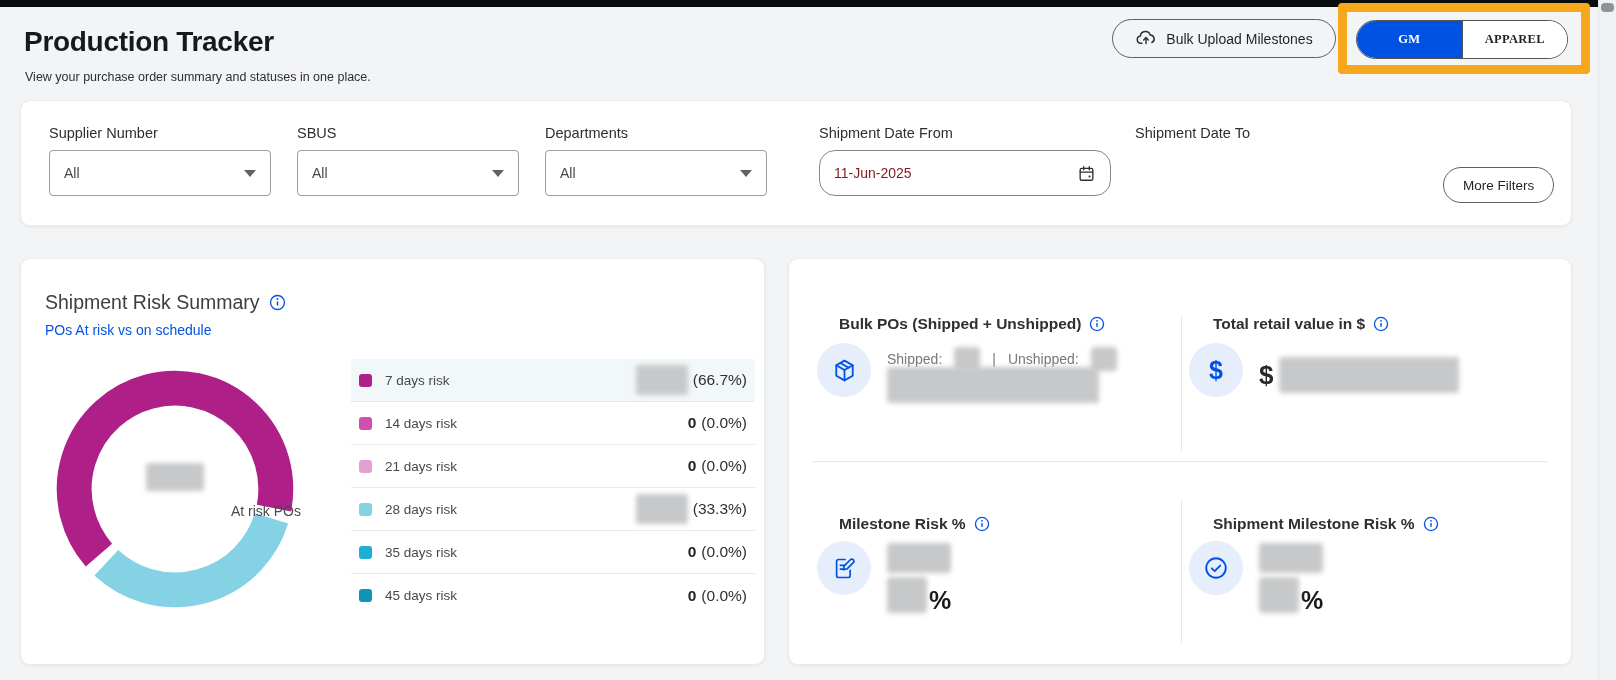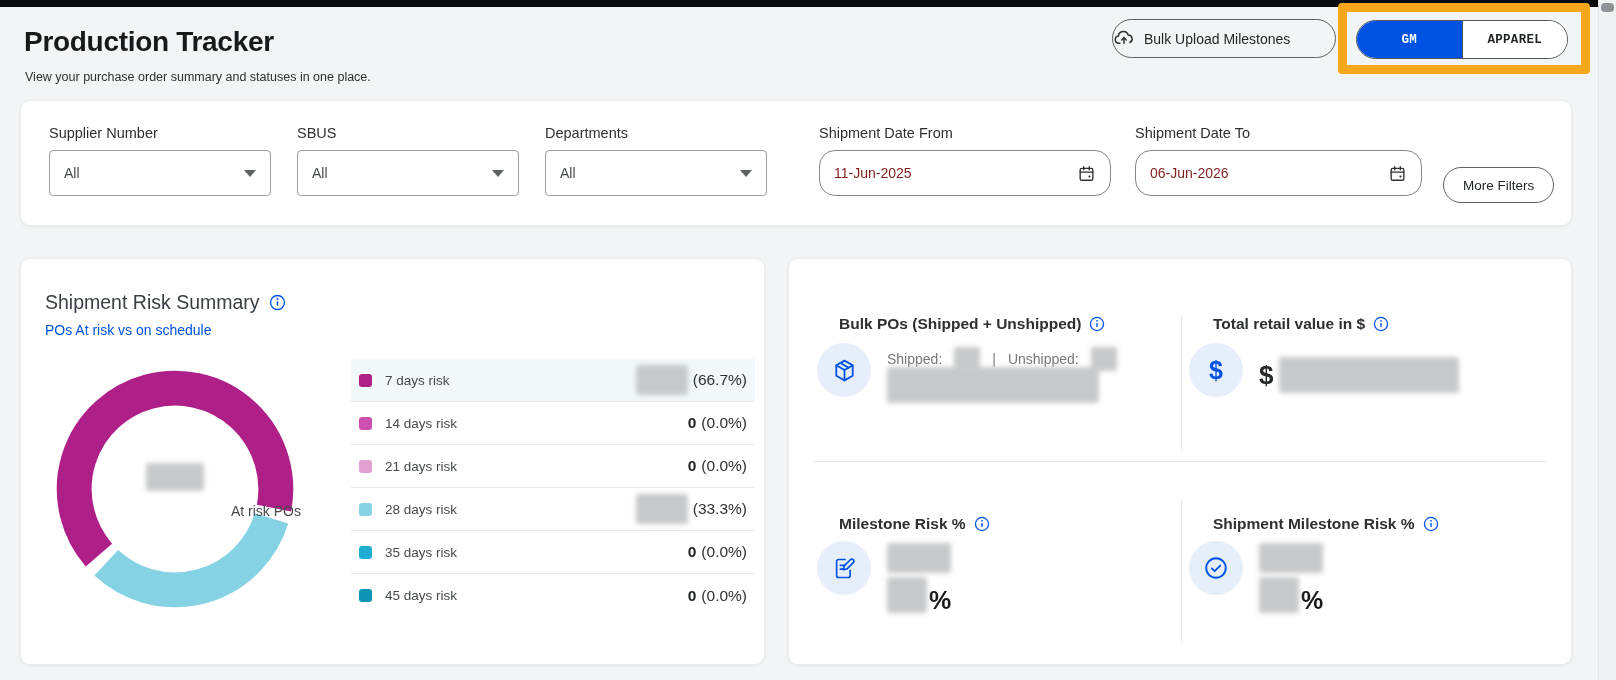--- a/index.html
+++ b/index.html
@@ -10,26 +10,26 @@
   .topbar { position:absolute; left:0; top:0; width:100%; height:7px; background:#0a0b0c; }
 
   
   .scroll-track { position:absolute; right:0; top:0; width:18px; height:100%; background:#f0f1f3; border-left:1px solid #e7e8ea; }
   .scroll-thumb { position:absolute; left:2px; top:3px; width:13px; height:9px; background:#8f9296; border-radius:4px; }
 
   
   .page-title { position:absolute; left:24px; top:26px; font-size:28px; font-weight:800; letter-spacing:-0.3px; color:#17191c; }
   .page-subtitle { position:absolute; left:25px; top:70px; font-size:12.5px; color:#2e2f32; }
 
-  .pill-btn { display:flex; align-items:center; gap:9px; border:1px solid #5d6064; border-radius:20px; background:transparent; font-family:inherit; font-size:14px; color:#1f2326; cursor:pointer; }
+  .pill-btn { display:flex; align-items:center; justify-content:center; gap:9px; border:1px solid #5d6064; border-radius:20px; background:transparent; font-family:inherit; font-size:14px; color:#1f2326; cursor:pointer; }
   .bulk-btn { position:absolute; left:1112px; top:19px; width:224px; height:39px; }
 
   .highlight-box { position:absolute; left:1338px; top:3px; width:252px; height:71px; border:9px solid #F7A71C; border-radius:4px; z-index:5; }
   .toggle { position:absolute; left:1356px; top:20px; width:212px; height:39px; border:1.5px solid #515357; border-radius:20px; overflow:hidden; display:flex; background:#fff; z-index:6; }
-  .toggle button { flex:1; border:none; font-family:Liberation Mono, monospace; font-size:12.5px; font-weight:700; letter-spacing:.3px; background:#fff; color:#1f2326; cursor:pointer; }
+  .toggle button { flex:1; border:none; font-family:Liberation Serif, serif; font-size:12.5px; font-weight:700; letter-spacing:.3px; background:#fff; color:#1f2326; cursor:pointer; }
   .toggle button.selected { background:#0053E2; color:#fff; }
   .toggle button + button { border-left:1.5px solid #515357; }
 
   
   .card { position:absolute; background:#fff; border:1px solid #ebecee; border-radius:10px; box-shadow:0 1px 3px rgba(0,0,0,.07); }
   .filter-card { left:20px; top:100px; width:1552px; height:126px; }
   .left-card   { left:20px; top:258px; width:745px; height:407px; }
   .right-card  { left:788px; top:258px; width:784px; height:407px; }
 
   
@@ -148,32 +148,20 @@
               <path d="M8.5 3.4v4"></path>
               <path d="M15.5 3.4v4"></path>
             <rect x="14.6" y="14.6" width="2.4" height="2.4" rx="0.5" fill="#2e2f32" stroke="none"></rect>
           </svg>
         </span>
       </div>
     </div>
 
     <div class="fg" style="left:1114px; width:287px;">
       <span class="flabel">Shipment Date To</span>
-      <div class="control datebox">
-        <span>06-Jun-2026</span>
-        <span class="info-icon">
-          <svg width="19" height="19" viewBox="0 0 24 24" fill="none" stroke="#2e2f32" stroke-width="1.7" stroke-linecap="round">
-            <rect x="4" y="5.5" width="16" height="15" rx="2"></rect>
-            <path d="M4 10.2h16"></path>
-              <path d="M8.5 3.4v4"></path>
-              <path d="M15.5 3.4v4"></path>
-            <rect x="14.6" y="14.6" width="2.4" height="2.4" rx="0.5" fill="#2e2f32" stroke="none"></rect>
-          </svg>
-        </span>
-      </div>
     </div>
 
     <button class="pill-btn more-btn">More Filters</button>
   </section>
 
   <section class="card left-card">
     <div class="lc-title">
       <span>Shipment Risk Summary</span>
       <span class="info-icon">
         <svg width="17" height="17" viewBox="0 0 20 20" fill="none">

